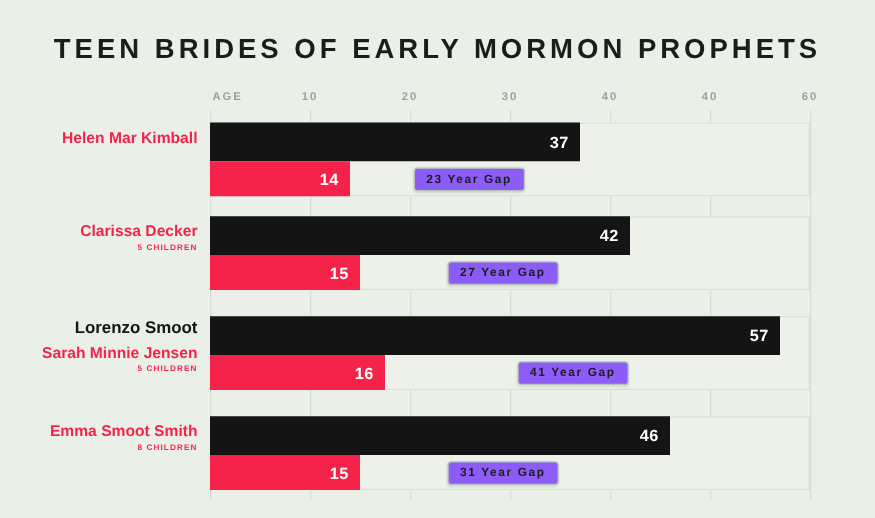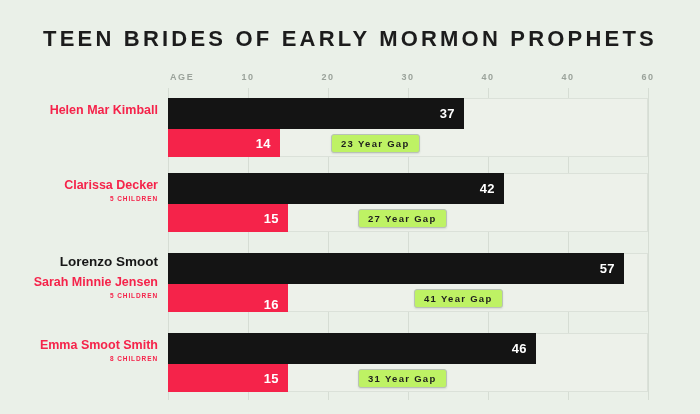--- a/index.html
+++ b/index.html
@@ -127,21 +127,21 @@
     color: #ffffff;
     font-size: 13px;
     font-weight: bold;
     padding-right: 9px;
     letter-spacing: 0.4px;
     font-family: "Liberation Sans", sans-serif;
   }
   
   .gap-label {
     position: absolute;
-    background: #bef264;
+    background: #8b5cf6;
     border: 1px solid #b9c2b7;
     border-radius: 3px;
     padding: 3px 9px 3px 9px;
     font-size: 9.5px;
     font-weight: bold;
     letter-spacing: 1.3px;
     color: #1d1d1d;
     white-space: nowrap;
     box-shadow: 0 1px 2px rgba(0,0,0,0.10);
     font-family: "Liberation Sans", sans-serif;
@@ -204,21 +204,21 @@
   <div class="group" style="top:253px;">
     <div class="names">
       <div class="name-prophet">Lorenzo Smoot</div>
       <div class="name-bride">Sarah Minnie Jensen</div>
       <div class="name-children">5 CHILDREN</div>
     </div>
     <div class="bar-track" style="top:0px;width:480px;height:59px;"></div>
     <div class="bar bar-prophet" style="top:0px;width:456px;height:31px;">
       <span class="bar-value">57</span>
     </div>
-    <div class="bar bar-bride" style="top:31px;width:120px;height:28px;align-items:flex-end;">
+    <div class="bar bar-bride" style="top:31px;width:140px;height:28px;">
       <span class="bar-value">16</span>
     </div>
     <div class="gap-label" style="left:414px;top:36px;">41 Year Gap</div>
   </div>
 
   <div class="group" style="top:333px;">
     <div class="names">
       <div class="name-bride">Emma Smoot Smith</div>
       <div class="name-children">8 CHILDREN</div>
     </div>

